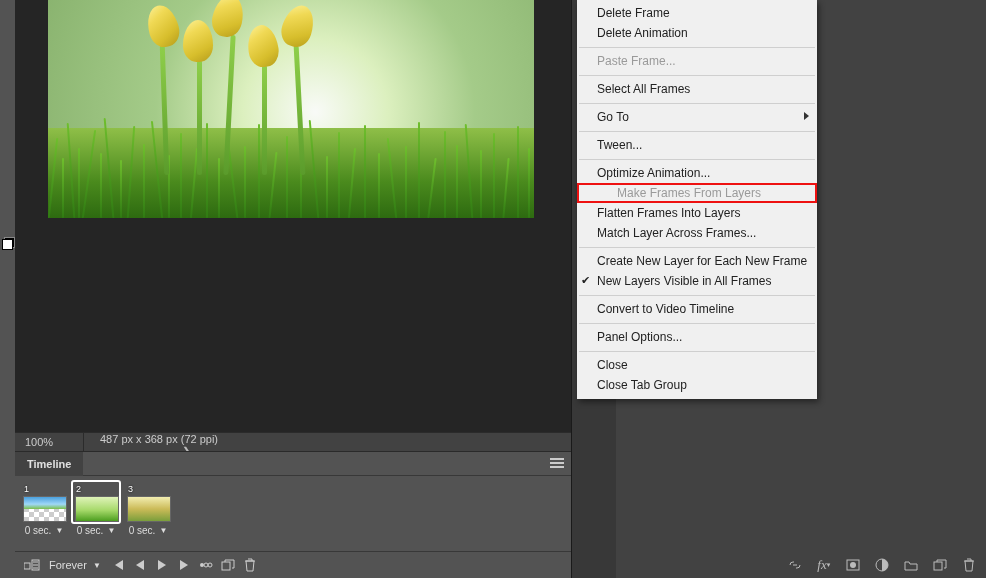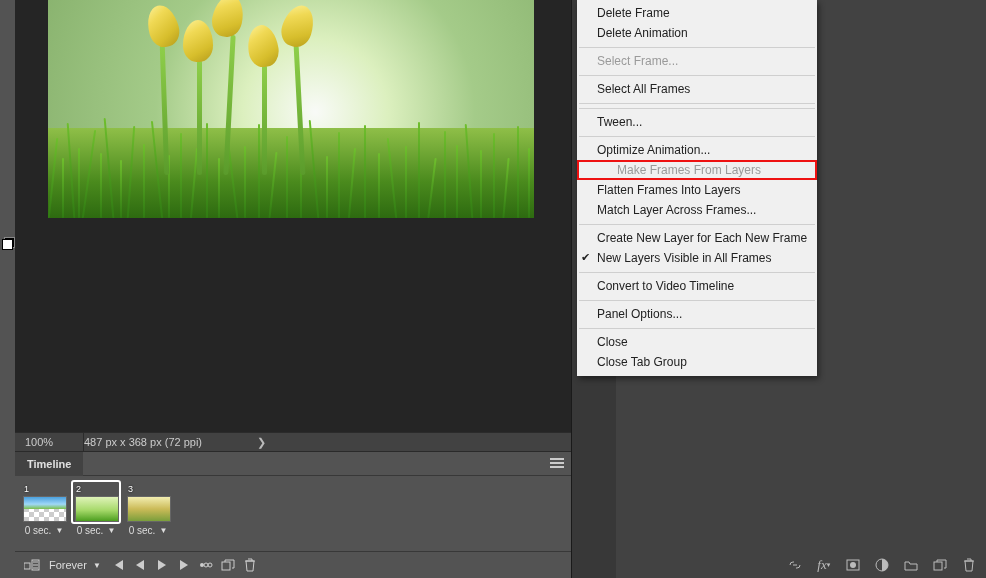--- a/index.html
+++ b/index.html
@@ -41,21 +41,21 @@
        background:linear-gradient(150deg,#fdf29a 0%,#f0d955 30%,#d7be2c 70%,#b59c1c 100%);}
   .t1{left:100px;top:5px;} .t1 .stem{left:14px;top:40px;height:130px;transform:rotate(-2deg);} .t1 .bud{transform:rotate(-15deg);}
   .t2{left:135px;top:20px;} .t2 .stem{left:14px;top:40px;height:115px;} .t2 .bud{}
   .t3{left:165px;top:-5px;} .t3 .stem{left:14px;top:40px;height:140px;transform:rotate(3deg);} .t3 .bud{transform:rotate(12deg);}
   .t4{left:200px;top:25px;} .t4 .stem{left:14px;top:40px;height:110px;} .t4 .bud{transform:rotate(-8deg);}
   .t5{left:235px;top:5px;} .t5 .stem{left:14px;top:40px;height:130px;transform:rotate(-3deg);} .t5 .bud{transform:rotate(18deg);}
 
   
   .status-bar{position:absolute;left:15px;top:432px;width:556px;height:19px;background:#424242;font-size:11px;color:#ccc;display:flex;align-items:center;border-top:1px solid #2b2b2b;}
   .status-bar .zoom{width:68px;padding-left:10px;}
-  .status-bar .docinfo{padding-left:0;border-left:1px solid #2b2b2b;height:100%;display:flex;align-items:center;}
+  .status-bar .docinfo{padding-left:16px;border-left:1px solid #2b2b2b;height:100%;display:flex;align-items:center;flex-direction:column;}
   .status-bar .chev{margin-left:55px;color:#bbb;font-size:11px;}
 
   
   .timeline-panel{position:absolute;left:15px;top:451px;width:556px;height:127px;background:#535353;border-top:1px solid #2a2a2a;}
   .timeline-hdr{position:relative;height:24px;border-bottom:1px solid #383838;display:flex;align-items:center;}
   .timeline-hdr .tab{background:#424242;color:#e0e0e0;font-size:11px;font-weight:bold;height:24px;display:flex;align-items:center;padding:0 12px;}
   .timeline-hdr .panel-menu{position:absolute;right:4px;top:2px;width:20px;height:20px;display:flex;align-items:center;justify-content:center;cursor:pointer;}
   .timeline-hdr .panel-menu svg{display:block;}
 
   .frames-row{display:flex;padding:6px 6px 0 6px;gap:6px;}
@@ -321,24 +321,28 @@
         </svg>
       </div>
   </div>
 </div>
 
 <div class="ctx-menu">
   <div style="height:3px;"></div>
   <div class="ctx-item">Delete Frame</div>
   <div class="ctx-item">Delete Animation</div>
   <div class="ctx-sep"></div>
-  <div class="ctx-item-dis">Select Frame...</div>
+  <div class="ctx-item-dis">Paste Frame...</div>
   <div class="ctx-sep"></div>
   <div class="ctx-item">Select All Frames</div>
   <div class="ctx-sep"></div>
+  <div class="ctx-item">
+    <span>Go To</span>
+    <span class="ctx-arrow"></span>
+  </div>
   <div class="ctx-sep"></div>
   <div class="ctx-item">Tween...</div>
   <div class="ctx-sep"></div>
   <div class="ctx-item">Optimize Animation...</div>
   <div class="ctx-highlight-wrap">
     <div class="ctx-item-dis ctx-highlight">
       <div class="inner">Make Frames From Layers</div>
     </div>
   </div>
   <div class="ctx-item">Flatten Frames Into Layers</div>

